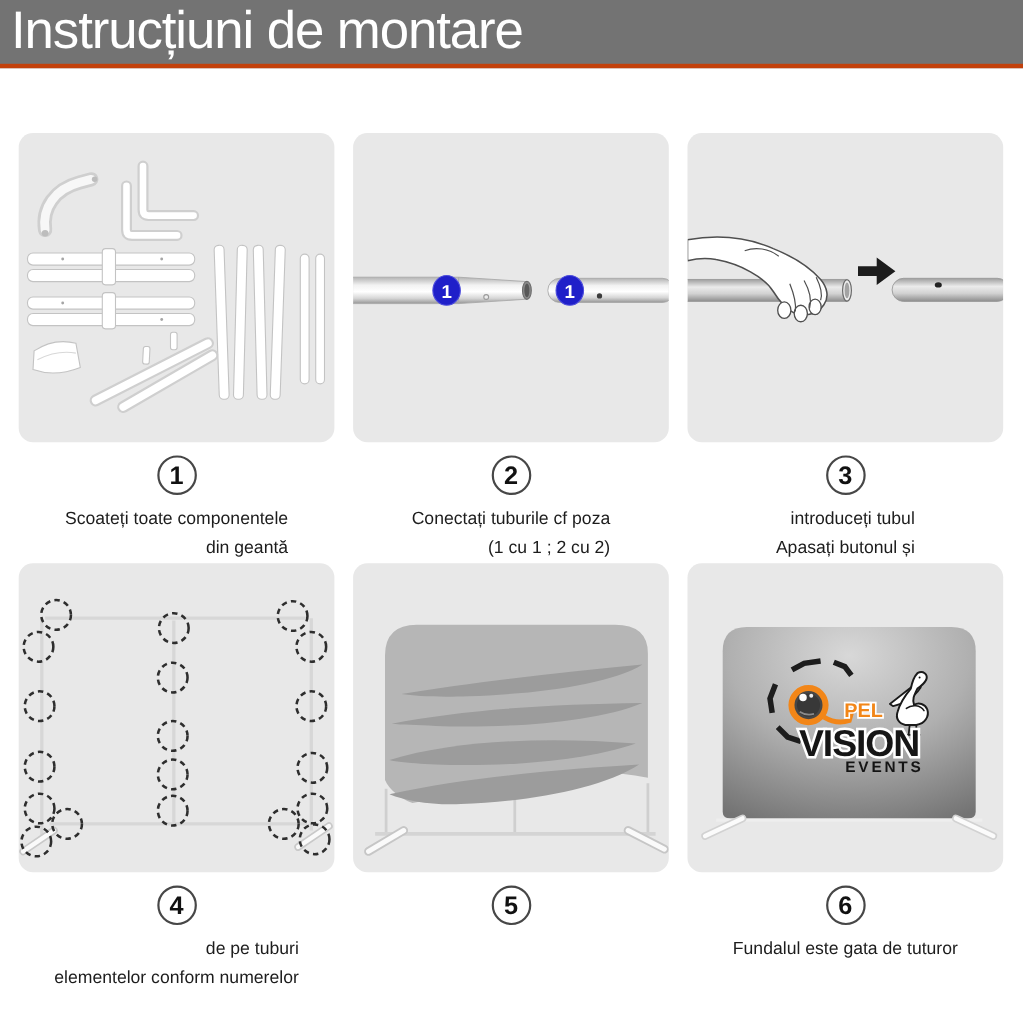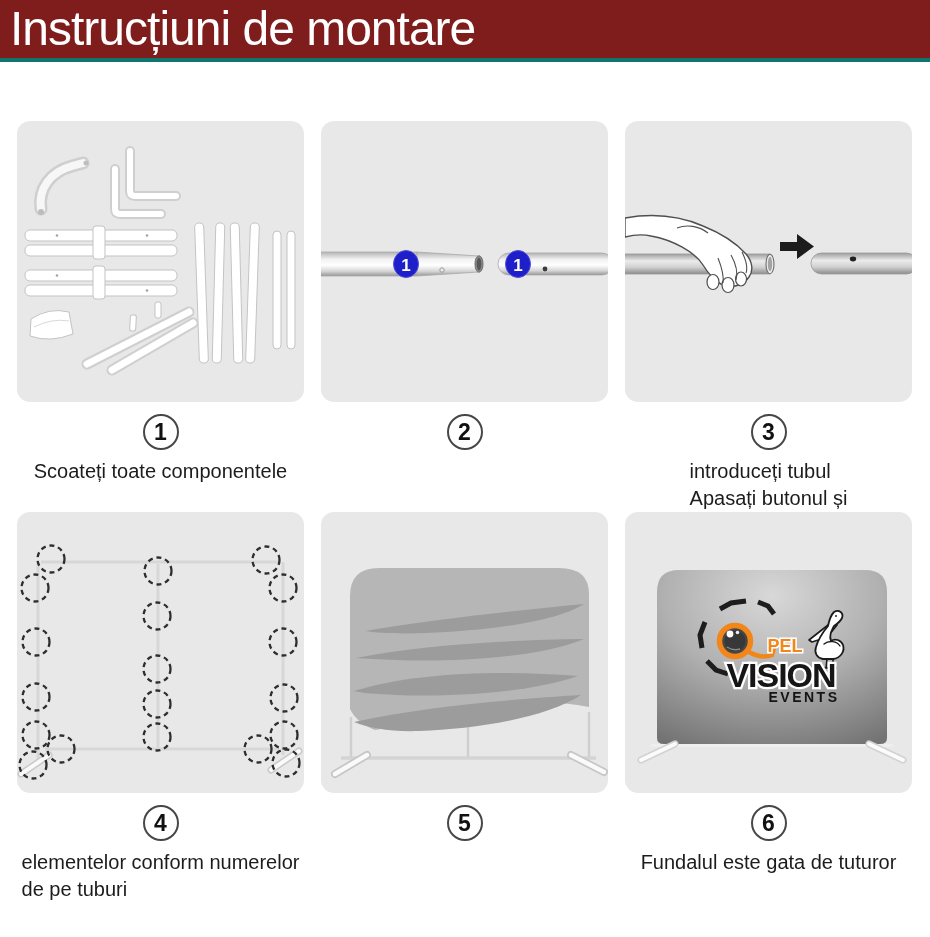--- a/index.html
+++ b/index.html
@@ -2,21 +2,21 @@
 <html><head>
 <meta charset="utf-8">
 <style>
   html,body{margin:0;padding:0;}
   body{
     width:930px;height:937px;background:#ffffff;
     font-family:"Liberation Sans", sans-serif;
     color:#1c1c1c;overflow:hidden;
   }
   .header{
-    height:58px;background:#7f1d1d;border-bottom:4px solid #0f766e;
+    height:58px;background:#737373;border-bottom:4px solid #c2410c;
     display:flex;align-items:center;padding-left:10px;box-sizing:content-box;
   }
   .header .title{
     color:#ffffff;font-size:48px;font-weight:400;letter-spacing:-1px;
     white-space:nowrap;line-height:58px;
   }
   .grid{
     margin-top:59px;padding:0 17px;
     display:grid;grid-template-columns:repeat(3,287px);column-gap:17px;
   }
@@ -24,21 +24,21 @@
   .panel{
     width:287px;height:281px;background:#e8e8e8;border-radius:13px;
     overflow:hidden;flex:none;
   }
   .panel svg{display:block;width:287px;height:281px;}
   .stepnum{
     margin-top:12px;width:32px;height:32px;border:2px solid #474747;border-radius:50%;
     display:flex;align-items:center;justify-content:center;flex:none;
     font-size:23px;font-weight:bold;color:#111;
   }
-  .caption{margin-top:8px;text-align:left;font-size:20px;line-height:27px;color:#1c1c1c;}
+  .caption{margin-top:8px;text-align:right;font-size:16px;line-height:27px;color:#1c1c1c;}
 </style>
 </head>
 <body>
 
 <div class="header">
   <div class="title">Instrucțiuni de montare</div>
 </div>
 
 <div class="grid">
 
@@ -81,20 +81,21 @@
         <path d="M95,249 L176,202" stroke="#ffffff" stroke-width="7" stroke-linecap="round"></path>
         <rect x="113" y="194" width="6" height="16" rx="2" fill="#fff" stroke="#c3c3c3" transform="rotate(3 116 202)"></rect>
         <rect x="138" y="181" width="6" height="16" rx="2" fill="#fff" stroke="#c3c3c3"></rect>
         <path d="M14,198 Q32,186 52,191 L56,213 Q33,222 13,215 Z" fill="#ffffff" stroke="#c3c3c3"></path>
         <path d="M17,206 Q35,197 52,200" fill="none" stroke="#d8d8d8"></path>
       </svg>
     </div>
     <div class="stepnum">1</div>
     <div class="caption">
       <div>Scoateți toate componentele</div>
+      <div>din geantă</div>
     </div>
   </div>
 
   <div class="cell row1">
     <div class="panel">
       <svg viewBox="0 0 287 281">
         <defs>
           <linearGradient id="tg" x1="0" y1="0" x2="0" y2="1">
             <stop offset="0" stop-color="#b3b3b3"></stop>
             <stop offset="0.3" stop-color="#f2f2f2"></stop>
@@ -114,20 +115,24 @@
           <ellipse cx="85" cy="143" rx="12.5" ry="13.5" fill="#1f1fc9" stroke="#4d4ddd" stroke-width="1"></ellipse>
           <text x="85" y="149.5" text-anchor="middle" font-size="17" font-weight="bold" fill="#ffffff">1</text>
         </g>
         <g>
           <ellipse cx="197" cy="143" rx="12.5" ry="13.5" fill="#1f1fc9" stroke="#4d4ddd" stroke-width="1"></ellipse>
           <text x="197" y="149.5" text-anchor="middle" font-size="17" font-weight="bold" fill="#ffffff">1</text>
         </g>
       </svg>
     </div>
     <div class="stepnum">2</div>
+    <div class="caption">
+      <div>Conectați tuburile cf poza</div>
+      <div>(1 cu 1 ; 2 cu 2)</div>
+    </div>
   </div>
 
   <div class="cell row1">
     <div class="panel">
       <svg viewBox="0 0 287 281">
         <defs>
           <linearGradient id="tg3" x1="0" y1="0" x2="0" y2="1">
             <stop offset="0" stop-color="#9e9e9e"></stop>
             <stop offset="0.35" stop-color="#ebebeb"></stop>
             <stop offset="0.65" stop-color="#d2d2d2"></stop>
@@ -191,22 +196,22 @@
             <circle cx="267" cy="223" r="13.5"></circle>
           <circle cx="44" cy="237" r="13.5"></circle>
             <circle cx="241" cy="237" r="13.5"></circle>
           <circle cx="16" cy="253" r="13.5"></circle>
             <circle cx="269" cy="251" r="13.5"></circle>
         </g>
       </svg>
     </div>
     <div class="stepnum">4</div>
     <div class="caption">
+      <div>de pe tuburi</div>
       <div>elementelor conform numerelor</div>
-      <div>de pe tuburi</div>
     </div>
   </div>
 
   <div class="cell">
     <div class="panel">
       <svg viewBox="0 0 287 281">
         <g stroke="#cfcfcf" stroke-width="2.5" fill="none">
           <line x1="30" y1="205" x2="30" y2="246"></line>
           <line x1="147" y1="192" x2="147" y2="246"></line>
           <line x1="268" y1="200" x2="268" y2="246"></line>

